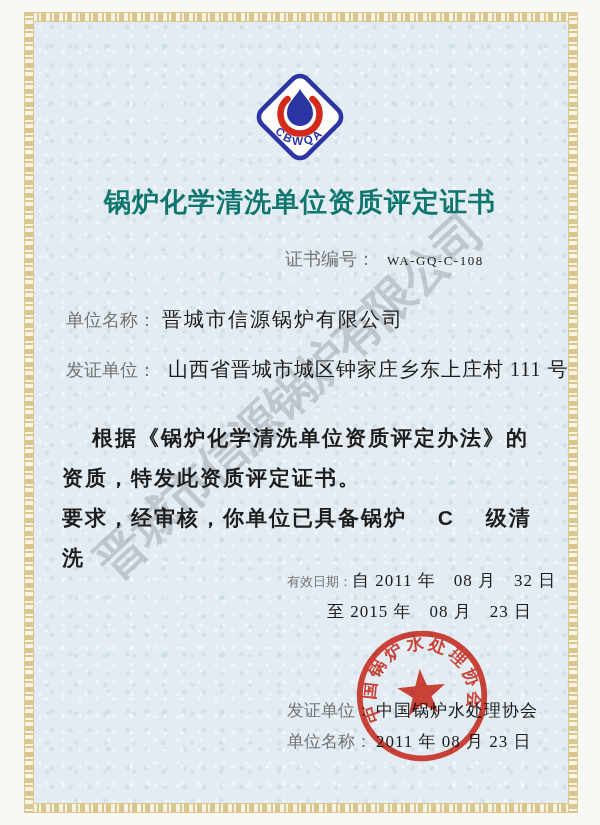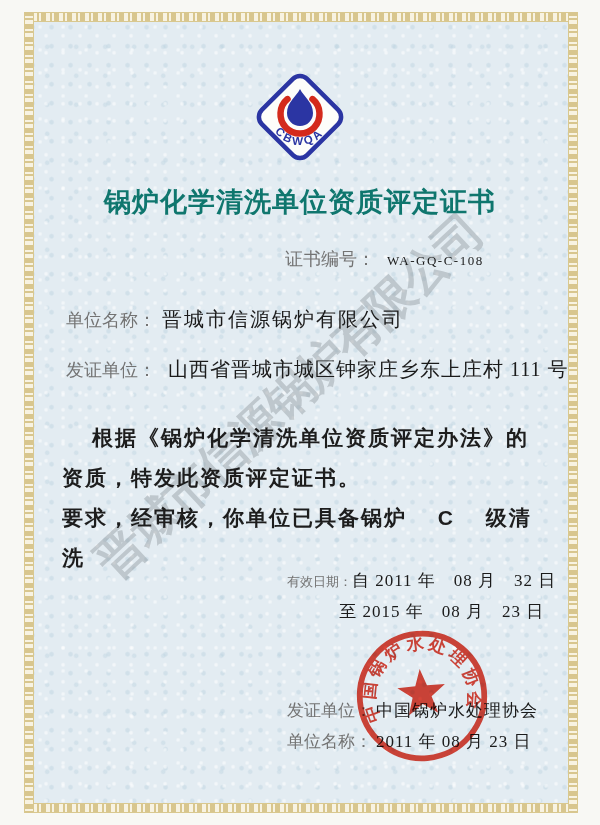--- a/index.html
+++ b/index.html
@@ -70,21 +70,21 @@
     font-family:"Liberation Sans","DejaVu Sans",sans-serif;
     font-size:21px;font-weight:bold;letter-spacing:2px;
     line-height:40px;color:#1d1d1d;
   }
   .body-text p{margin:0;}
   .body-text p.indent{padding-left:30px;}
 
   .valid{left:287px;top:566px;font-size:17px;line-height:30px;}
   .valid .lbl{font-size:13px;}
   .valid .val{font-size:17px;letter-spacing:1px;}
-  .valid-to{display:block;margin-left:40px;text-align:center;}
+  .valid-to{display:block;margin-left:40px;}
 
   .issuer{left:287px;top:699px;}
   .issuer .lbl,.issue-date .lbl{font-size:17px;}
   .issuer .val,.issue-date .val{font-size:17px;letter-spacing:1px;margin-left:4px;}
   .issue-date{left:287px;top:730px;}
 
   .seal{
     position:absolute;left:354px;top:628px;width:136px;height:136px;z-index:3;
     mix-blend-mode:multiply;opacity:.93;transform:rotate(-5deg);
   }

